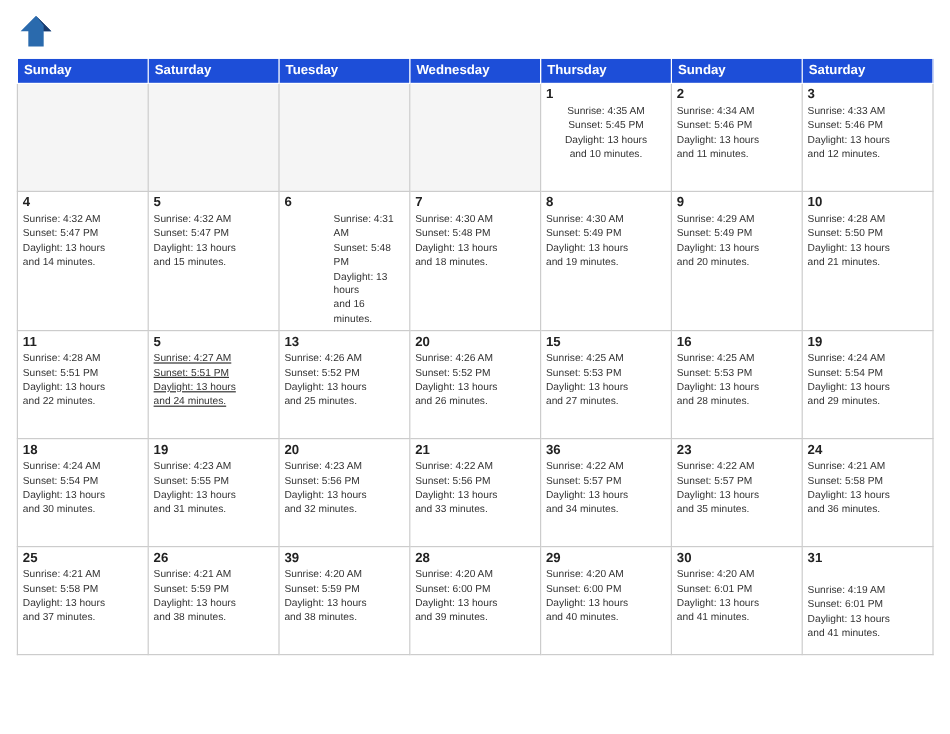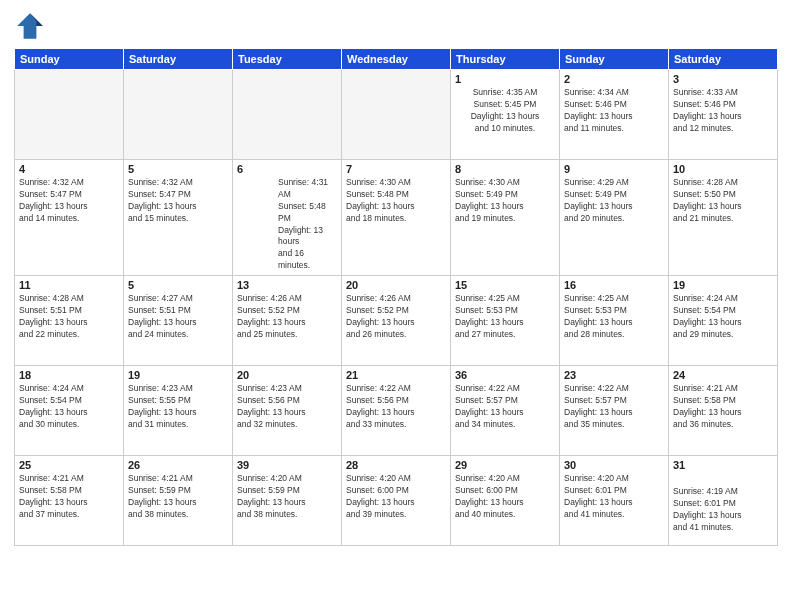--- a/index.html
+++ b/index.html
@@ -201,21 +201,21 @@
         <tr>
           <td>
             <span class="day-num">11</span>
             <div class="day-info" style="white-space: pre-line;">Sunrise: 4:28 AM
 Sunset: 5:51 PM
 Daylight: 13 hours
 and 22 minutes.</div>
           </td>
           <td>
             <span class="day-num">5</span>
-            <div class="day-info" style="white-space: pre-line;">Sunrise: 4:27 AM
+            <div class="day-info" style="white-space: pre-line; text-decoration: underline;">Sunrise: 4:27 AM
 Sunset: 5:51 PM
 Daylight: 13 hours
 and 24 minutes.</div>
           </td>
           <td>
             <span class="day-num">13</span>
             <div class="day-info" style="white-space: pre-line;">Sunrise: 4:26 AM
 Sunset: 5:52 PM
 Daylight: 13 hours
 and 25 minutes.</div>

